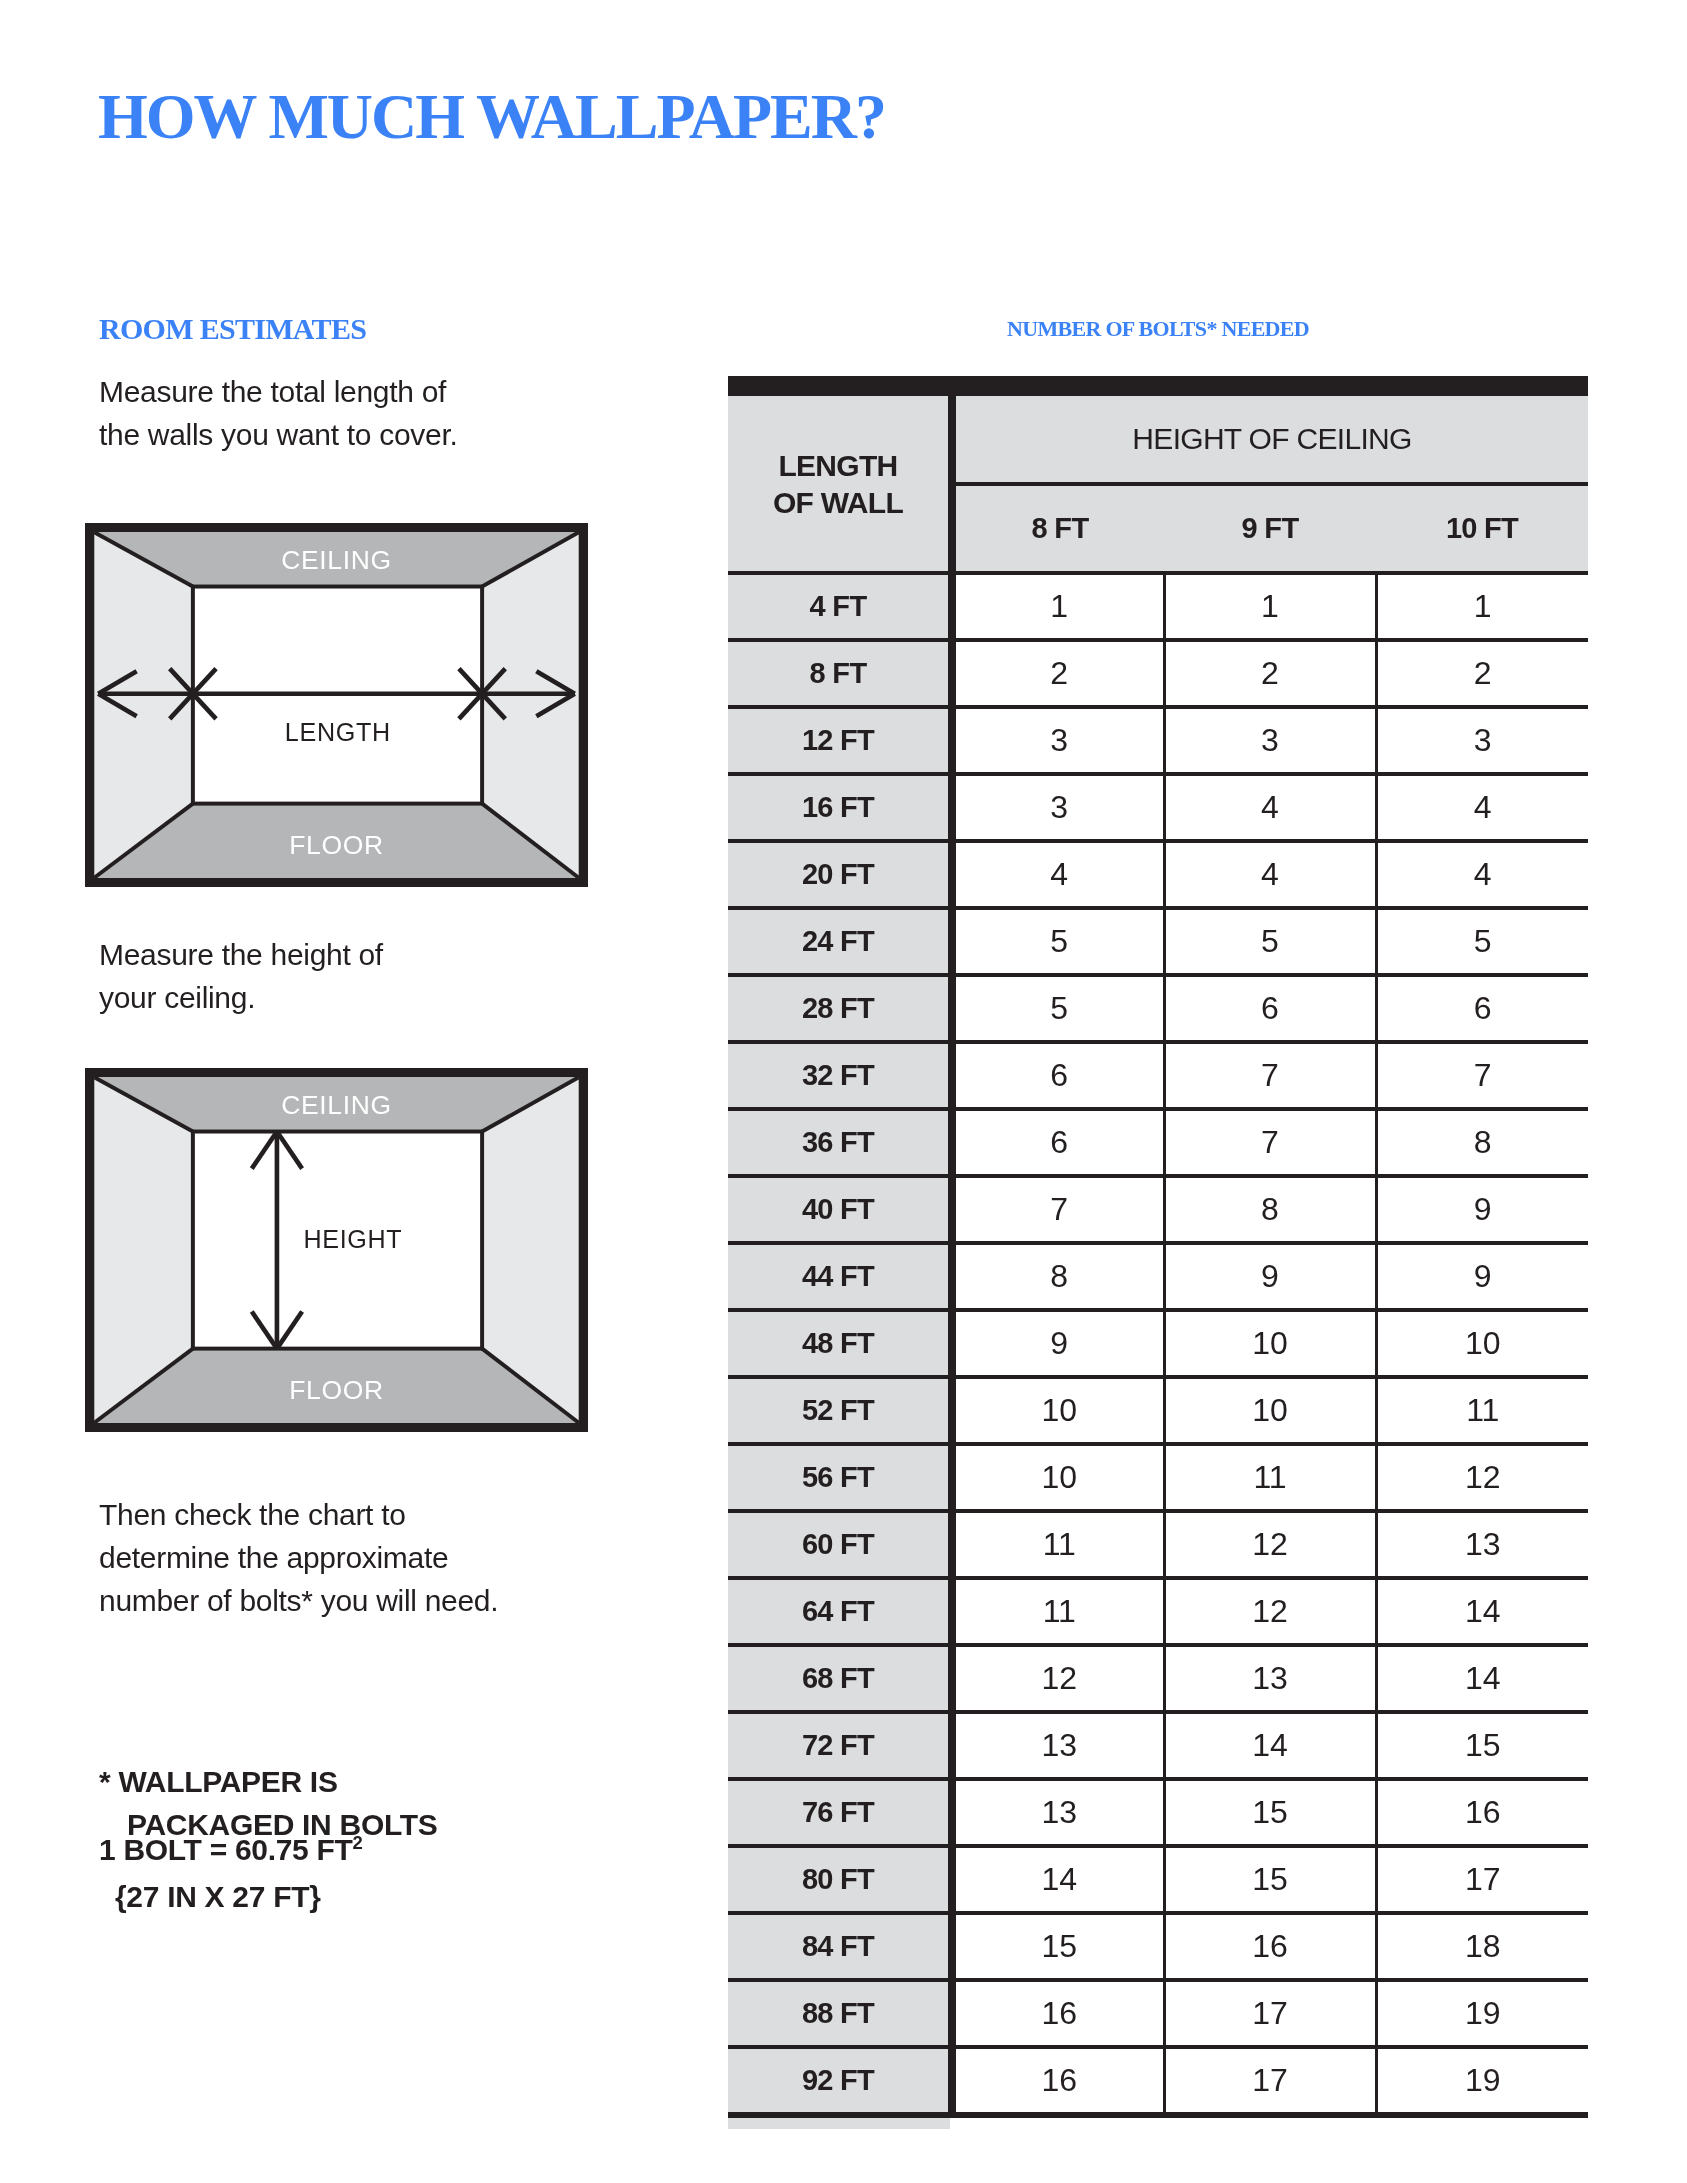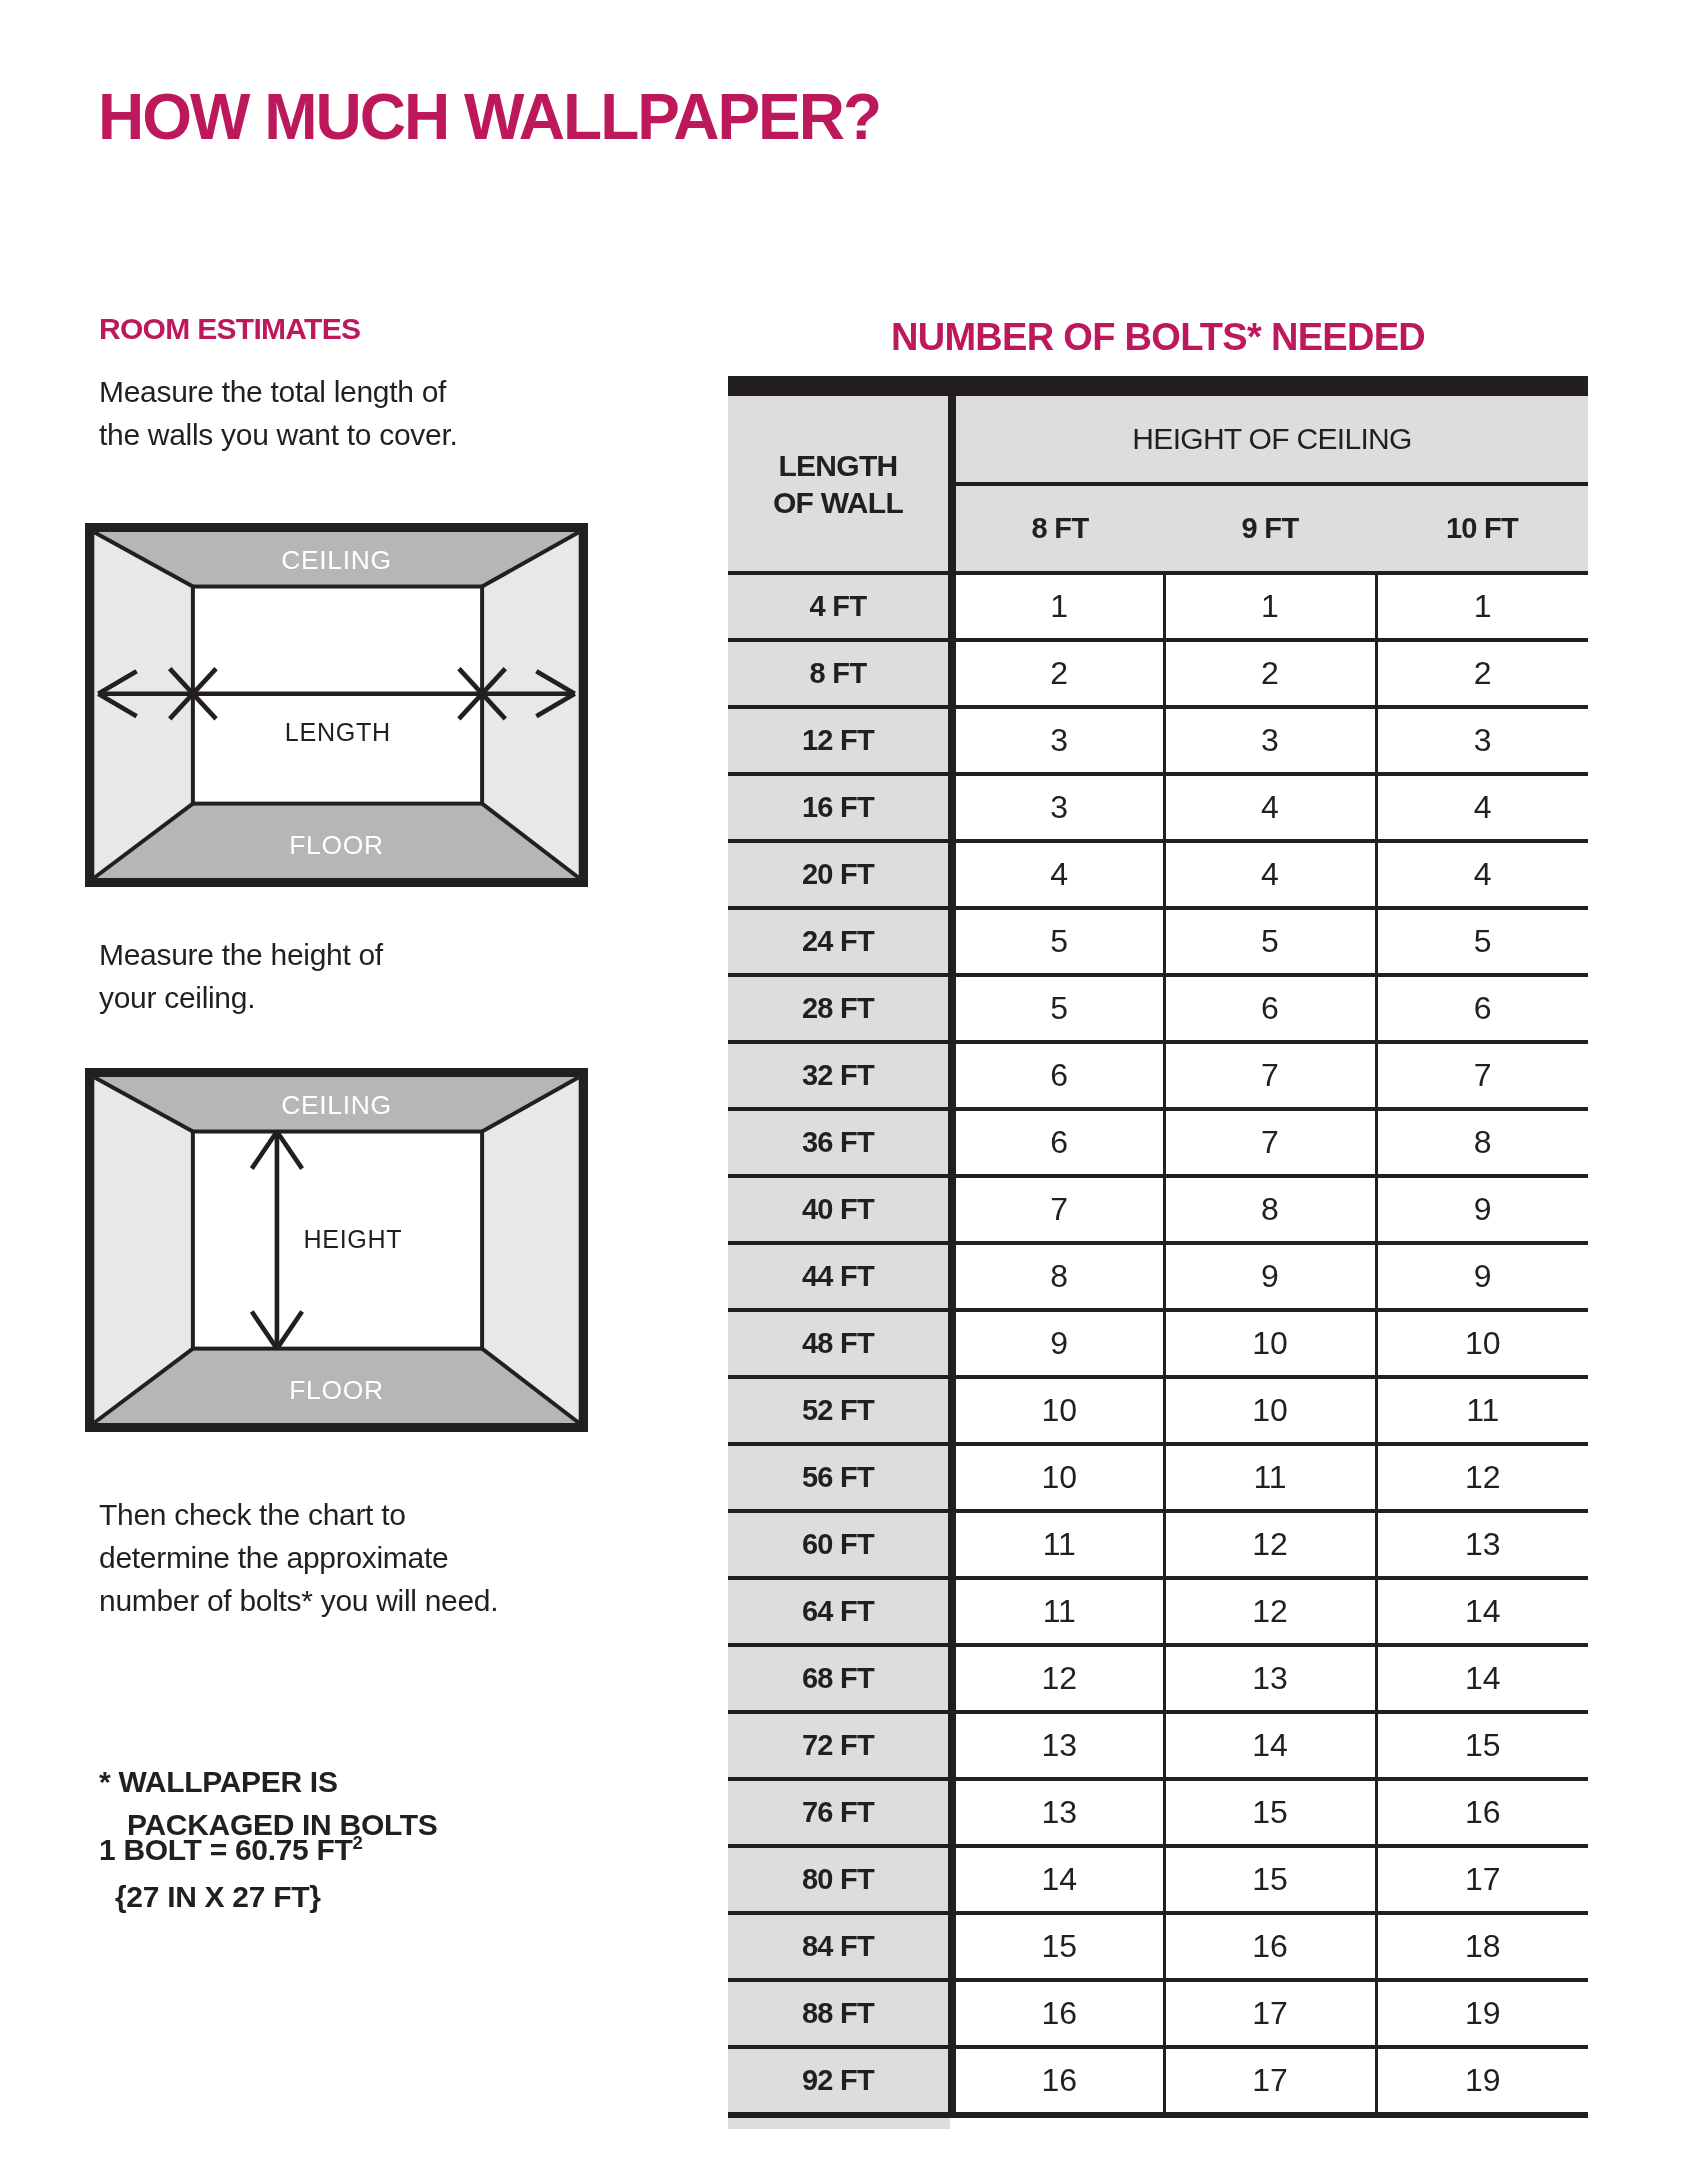--- a/index.html
+++ b/index.html
@@ -9,21 +9,21 @@
     background:#ffffff;
     font-family:"Liberation Sans", sans-serif;
     color:#231F20;
     overflow:hidden;
   }
   .page-title{
     position:absolute;left:98px;top:85px;
     font-size:64px;font-weight:700;letter-spacing:-2px;
     line-height:1;
   }
-  .blue{color:#be185d;}
+  .blue{color:#3b82f6;font-family:Liberation Serif, serif;}
   .section-heading{
     position:absolute;left:99px;top:312px;
     font-size:30px;font-weight:700;letter-spacing:-0.7px;
   }
   .para{
     position:absolute;left:99px;
     font-size:30px;line-height:43px;letter-spacing:-0.3px;
   }
   .para div{white-space:nowrap;}
   .p1{top:370px;}
@@ -42,21 +42,21 @@
   .bolt-dim{
     position:absolute;left:99px;top:1880px;
     font-size:30px;font-weight:700;letter-spacing:-0.3px;margin-left:16px;
   }
   .diagram{position:absolute;left:85px;width:503px;height:308px;}
   .d1{top:523px;}
   .d2{top:1068px;}
 
   .table-title{
     position:absolute;left:728px;top:316px;width:860px;
-    text-align:center;font-size:38px;font-weight:700;letter-spacing:-0.7px;
+    text-align:center;font-size:22px;font-weight:700;letter-spacing:-0.7px;
   }
   .table-wrap{position:absolute;left:728px;top:376px;width:860px;}
   .topbar{width:860px;height:20px;background:#231F20;}
   table.bolts{
     border-collapse:collapse;width:860px;table-layout:fixed;
     font-family:"Liberation Sans", sans-serif;color:#231F20;
   }
   table.bolts th,table.bolts td{padding:0;text-align:center;vertical-align:middle;}
   th.rowhead{
     width:220px;background:#DCDDDE;

